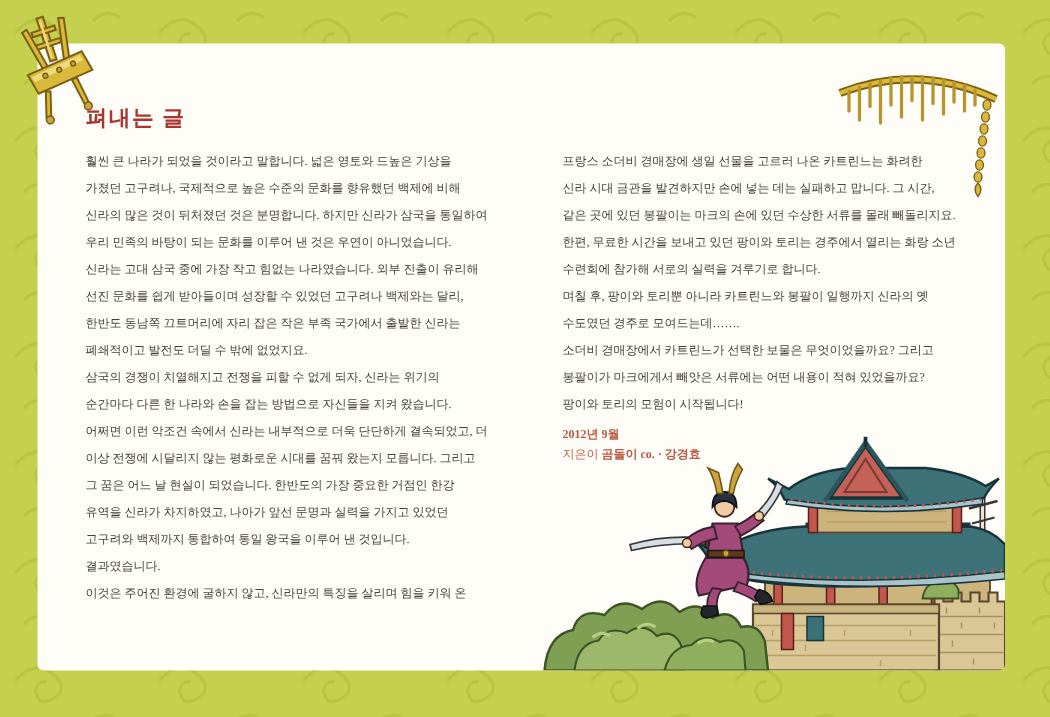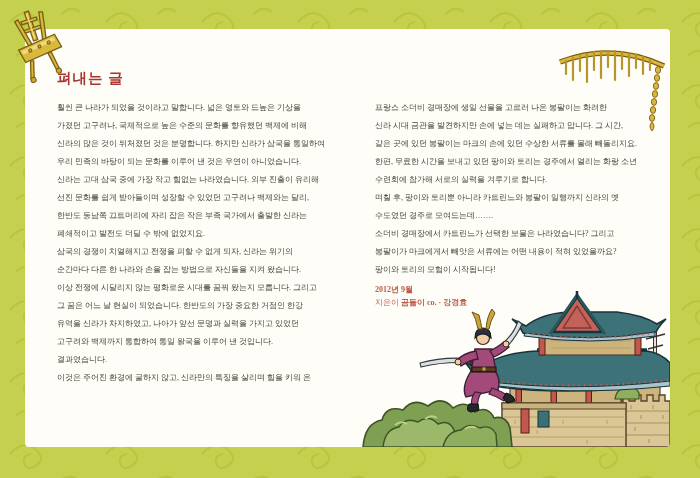--- a/index.html
+++ b/index.html
@@ -62,36 +62,37 @@
       <div class="text-line">훨씬 큰 나라가 되었을 것이라고 말합니다. 넓은 영토와 드높은 기상을</div>
       <div class="text-line">가졌던 고구려나, 국제적으로 높은 수준의 문화를 향유했던 백제에 비해</div>
       <div class="text-line">신라의 많은 것이 뒤처졌던 것은 분명합니다. 하지만 신라가 삼국을 통일하여</div>
       <div class="text-line">우리 민족의 바탕이 되는 문화를 이루어 낸 것은 우연이 아니었습니다.</div>
       <div class="text-line">신라는 고대 삼국 중에 가장 작고 힘없는 나라였습니다. 외부 진출이 유리해</div>
       <div class="text-line">선진 문화를 쉽게 받아들이며 성장할 수 있었던 고구려나 백제와는 달리,</div>
       <div class="text-line">한반도 동남쪽 끄트머리에 자리 잡은 작은 부족 국가에서 출발한 신라는</div>
       <div class="text-line">폐쇄적이고 발전도 더딜 수 밖에 없었지요.</div>
       <div class="text-line">삼국의 경쟁이 치열해지고 전쟁을 피할 수 없게 되자, 신라는 위기의</div>
       <div class="text-line">순간마다 다른 한 나라와 손을 잡는 방법으로 자신들을 지켜 왔습니다.</div>
+      <div class="text-line">어쩌면 이런 악조건 속에서 신라는 내부적으로 더욱 단단하게 결속되었고, 더</div>
       <div class="text-line">이상 전쟁에 시달리지 않는 평화로운 시대를 꿈꿔 왔는지 모릅니다. 그리고</div>
       <div class="text-line">그 꿈은 어느 날 현실이 되었습니다. 한반도의 가장 중요한 거점인 한강</div>
       <div class="text-line">유역을 신라가 차지하였고, 나아가 앞선 문명과 실력을 가지고 있었던</div>
       <div class="text-line">고구려와 백제까지 통합하여 통일 왕국을 이루어 낸 것입니다.</div>
       <div class="text-line">결과였습니다.</div>
       <div class="text-line">이것은 주어진 환경에 굴하지 않고, 신라만의 특징을 살리며 힘을 키워 온</div>
     </div>
   <div class="column right">
-      <div class="text-line">프랑스 소더비 경매장에 생일 선물을 고르러 나온 봉팔이는 화려한</div>
+      <div class="text-line">프랑스 소더비 경매장에 생일 선물을 고르러 나온 카트린느는 화려한</div>
       <div class="text-line">신라 시대 금관을 발견하지만 손에 넣는 데는 실패하고 맙니다. 그 시간,</div>
       <div class="text-line">같은 곳에 있던 봉팔이는 마크의 손에 있던 수상한 서류를 몰래 빼돌리지요.</div>
       <div class="text-line">한편, 무료한 시간을 보내고 있던 팡이와 토리는 경주에서 열리는 화랑 소년</div>
       <div class="text-line">수련회에 참가해 서로의 실력을 겨루기로 합니다.</div>
       <div class="text-line">며칠 후, 팡이와 토리뿐 아니라 카트린느와 봉팔이 일행까지 신라의 옛</div>
       <div class="text-line">수도였던 경주로 모여드는데…….</div>
-      <div class="text-line">소더비 경매장에서 카트린느가 선택한 보물은 나라였습니다? 그리고</div>
+      <div class="text-line">소더비 경매장에서 카트린느가 선택한 보물은 무엇이었을까요? 그리고</div>
       <div class="text-line">봉팔이가 마크에게서 빼앗은 서류에는 어떤 내용이 적혀 있었을까요?</div>
       <div class="text-line">팡이와 토리의 모험이 시작됩니다!</div>
     </div>
 
   <div class="colophon">
     <div class="date">2012년 9월</div>
     <div>
       <span class="author-label">지은이</span>
       <span class="author-name">곰돌이 co. · 강경효</span>
     </div>

